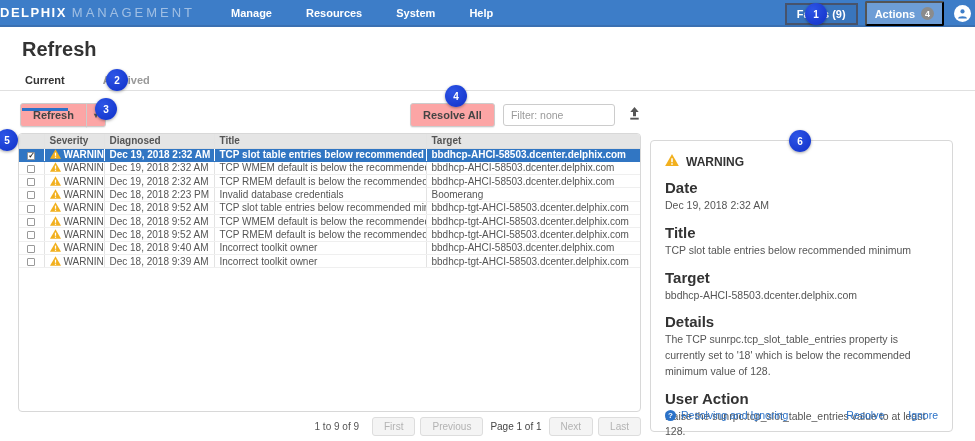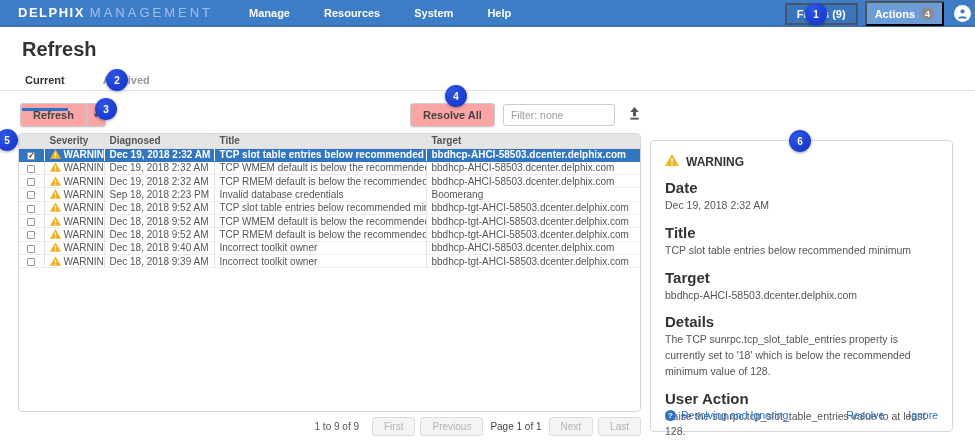--- a/index.html
+++ b/index.html
@@ -8,21 +8,21 @@
     width:975px; height:441px; position:relative; overflow:hidden;
     background:#fff; font-family:"Liberation Sans", sans-serif;
     -webkit-font-smoothing:antialiased;
   }
   
   .topbar {
     position:absolute; top:0; left:0; right:0; height:27px;
     background:var(--topbar,#3d7dc8); border-bottom:2px solid #3a70b2;
     display:flex; align-items:center; z-index:5;
   }
-  .brand { margin-left:18px; font-size:13px; font-weight:bold; color:#fff; letter-spacing:1.5px; white-space:nowrap; }
+  .brand { font-size:13px; font-weight:bold; color:#fff; letter-spacing:1.5px; white-space:nowrap; }
   .brand-secondary { color:rgba(255,255,255,0.5); letter-spacing:3px; margin-left:5px; font-weight:normal; }
   .nav { display:flex; margin-left:36px; gap:34px; }
   .nav-item { color:#fff; font-size:11px; font-weight:bold; cursor:pointer; }
   .topbar-right { position:absolute; right:4px; top:0; height:27px; display:flex; align-items:center; gap:7px; }
   .faults-btn {
     border:2px solid #47536b; color:#fff; font-weight:bold; font-size:11px;
     padding:3px 10px; background:rgba(0,0,0,0.06); cursor:pointer; white-space:nowrap;
   }
   .actions-btn {
     background:rgba(255,255,255,0.25); color:#fff; font-weight:bold; font-size:11px;
@@ -247,21 +247,21 @@
           <td>bbdhcp-AHCI-58503.dcenter.delphix.com</td>
         </tr>
 
         <tr>
           <td class="cb-cell"><span class="checkbox"></span></td>
           <td><span class="warn-icon"><svg width="11" height="10" viewBox="0 0 16 14">
                 <path d="M8 0 L16 14 H0 Z" fill="#f2b01e"></path>
                 <rect x="7.1" y="5" width="1.8" height="4.6" fill="#fff"></rect>
                 <rect x="7.1" y="10.8" width="1.8" height="1.8" fill="#fff"></rect>
               </svg></span><span>WARNING</span></td>
-          <td>Sep 18, 2018 2:23 PM</td>
+          <td>Dec 18, 2018 2:23 PM</td>
           <td>Invalid database credentials</td>
           <td>Boomerang</td>
         </tr>
 
         <tr>
           <td class="cb-cell"><span class="checkbox"></span></td>
           <td><span class="warn-icon"><svg width="11" height="10" viewBox="0 0 16 14">
                 <path d="M8 0 L16 14 H0 Z" fill="#f2b01e"></path>
                 <rect x="7.1" y="5" width="1.8" height="4.6" fill="#fff"></rect>
                 <rect x="7.1" y="10.8" width="1.8" height="1.8" fill="#fff"></rect>

